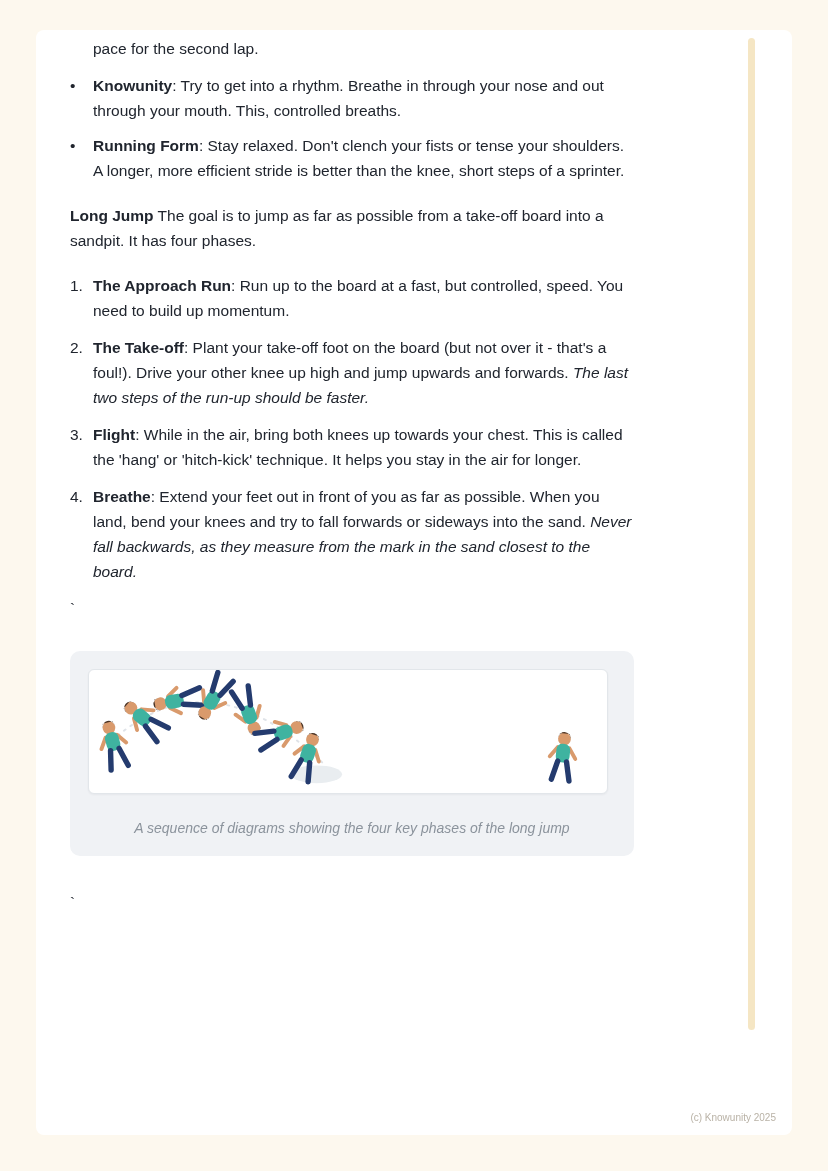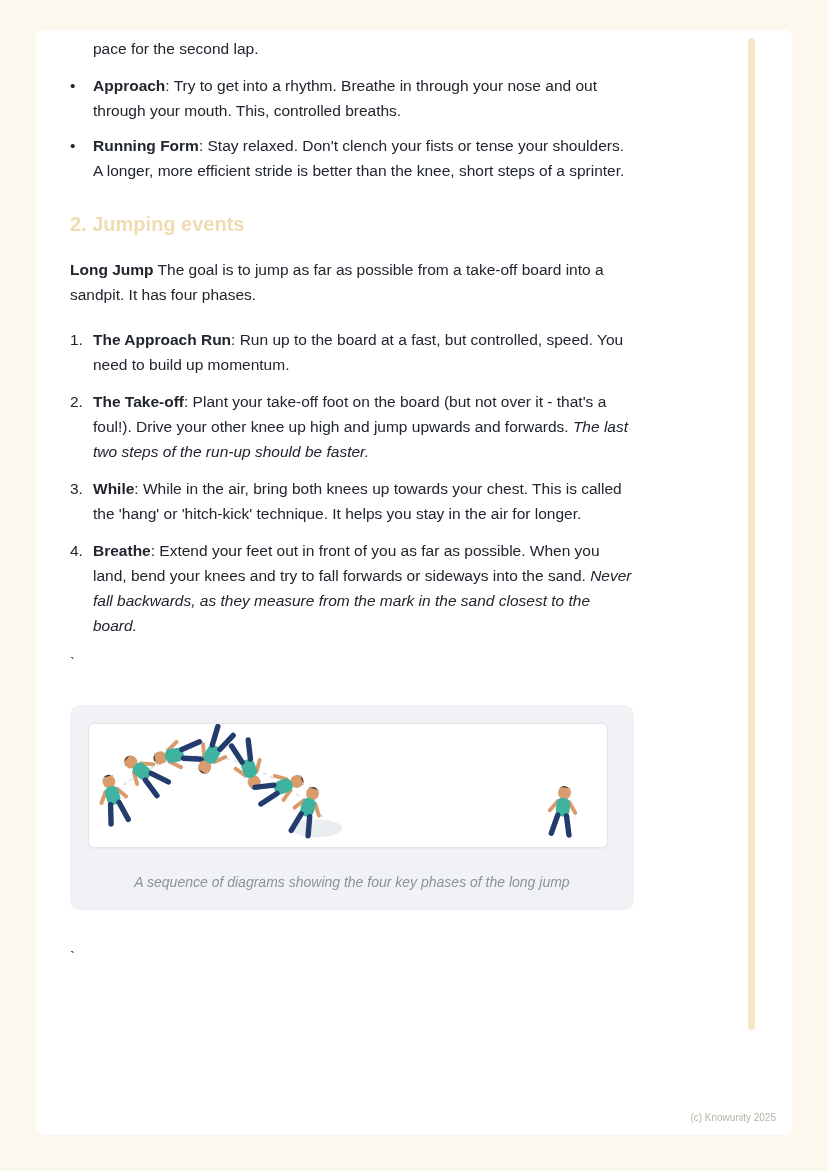--- a/index.html
+++ b/index.html
@@ -92,44 +92,43 @@
 <div class="card">
   <div class="accent-strip"></div>
 
   <div class="content">
 
     <p class="cont">pace for the second lap.</p>
 
     <ul class="bullets">
       <li>
         <span class="marker">•</span>
-        <span class="li-body"><b>Approach</b><span>: Try to get into a rhythm. Breathe in through your nose and out through your mouth. This, controlled breaths.</span></span>
+        <span class="li-body"><b>Knowunity</b><span>: Try to get into a rhythm. Breathe in through your nose and out through your mouth. This, controlled breaths.</span></span>
       </li>
       <li>
         <span class="marker">•</span>
         <span class="li-body"><b>Running Form</b><span>: Stay relaxed. Don't clench your fists or tense your shoulders. A longer, more efficient stride is better than the knee, short steps of a sprinter.</span></span>
       </li>
     </ul>
 
-    <h2 class="section">2. Jumping events</h2>
 
     <p class="para"><b>Long Jump</b><span> The goal is to jump as far as possible from a take-off board into a sandpit. It has four phases.</span></p>
 
     <ol class="phases">
       <li>
         <span class="num">1.</span>
         <span class="li-body"><b>The Approach Run</b><span>: Run up to the board at a fast, but controlled, speed. You need to build up momentum.</span><em></em></span>
       </li>
       <li>
         <span class="num">2.</span>
         <span class="li-body"><b>The Take-off</b><span>: Plant your take-off foot on the board (but not over it - that's a foul!). Drive your other knee up high and jump upwards and forwards. </span><em>The last two steps of the run-up should be faster.</em></span>
       </li>
       <li>
         <span class="num">3.</span>
-        <span class="li-body"><b>While</b><span>: While in the air, bring both knees up towards your chest. This is called the 'hang' or 'hitch-kick' technique. It helps you stay in the air for longer.</span><em></em></span>
+        <span class="li-body"><b>Flight</b><span>: While in the air, bring both knees up towards your chest. This is called the 'hang' or 'hitch-kick' technique. It helps you stay in the air for longer.</span><em></em></span>
       </li>
       <li>
         <span class="num">4.</span>
         <span class="li-body"><b>Breathe</b><span>: Extend your feet out in front of you as far as possible. When you land, bend your knees and try to fall forwards or sideways into the sand. </span><em>Never fall backwards, as they measure from the mark in the sand closest to the board.</em></span>
       </li>
     </ol>
 
     <p class="tick">`</p>
 
     <figure class="fig-card">

